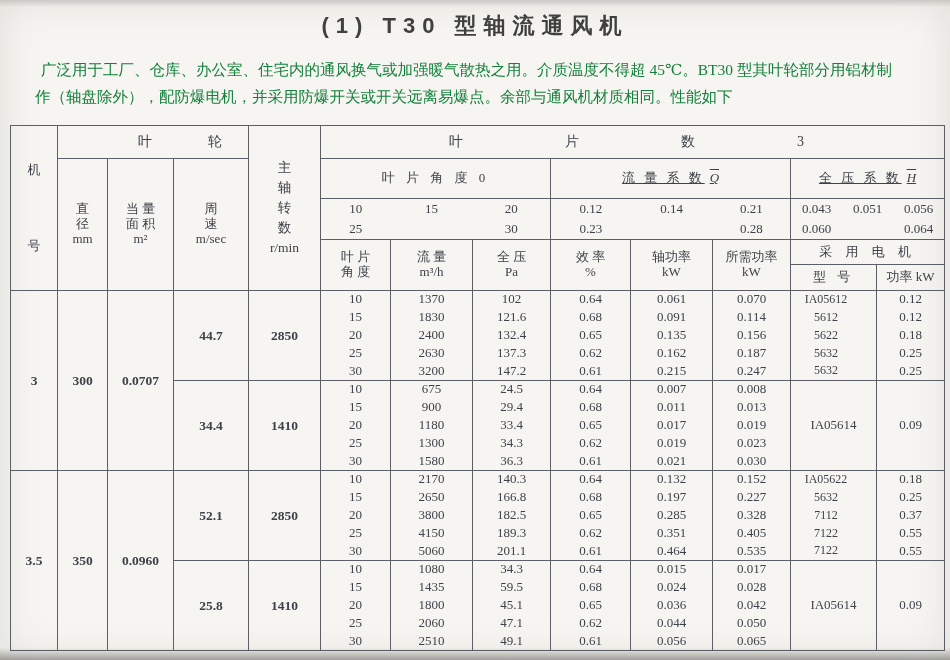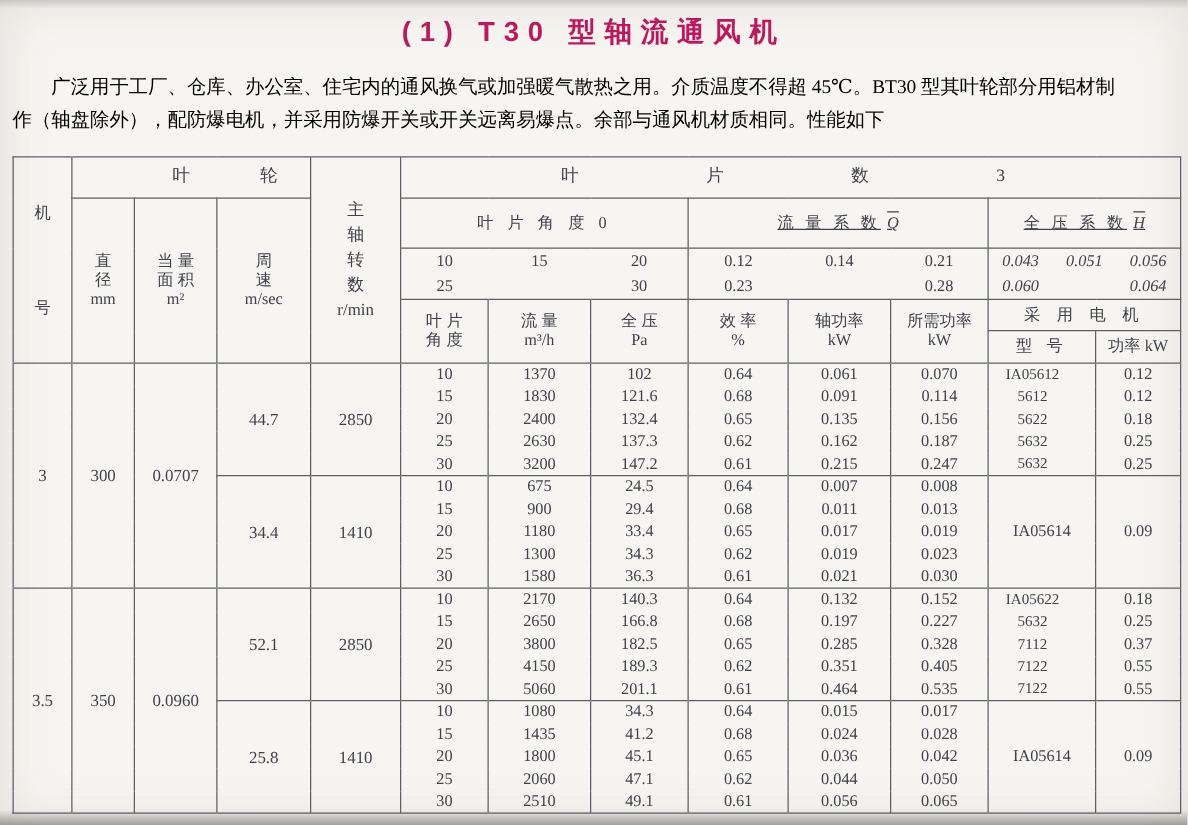--- a/index.html
+++ b/index.html
@@ -21,28 +21,28 @@
   }
   .scan-bottom{
     position:absolute;bottom:0;left:0;width:100%;height:12px;
     background:linear-gradient(to bottom,rgba(70,70,66,0),rgba(70,70,66,0.45));
   }
   .title{
     position:absolute;top:11px;left:0;width:100%;
     text-align:center;
     font-family:"Liberation Sans","DejaVu Sans",sans-serif;
     font-weight:bold;font-size:22px;letter-spacing:7px;
-    color:#be185d;
+    color:#404040;
   }
   .intro{
     position:absolute;top:56px;left:10px;width:932px;
-    font-size:15.5px;line-height:27px;color:#000000;
+    font-size:15.5px;line-height:27px;color:#15803d;
   }
   .intro .l1{text-indent:2em;white-space:nowrap;}
-  .intro .l2{white-space:nowrap;}
+  .intro .l2{white-space:nowrap;margin-left:25px;}
 
   table.tbl{
     position:absolute;left:10px;top:125px;
     width:934px;border-collapse:collapse;table-layout:fixed;
     border:1.5px solid var(--line);
   }
   .tbl th,.tbl td{
     border-right:1px solid var(--line);
     font-weight:normal;text-align:center;vertical-align:middle;
     font-size:13px;line-height:1.15;padding:0;
@@ -64,24 +64,24 @@
   .h2c{white-space:pre-line;line-height:21px;font-size:12.5px;margin-left:24px;}
   .spread{display:flex;justify-content:space-between;align-items:center;font-size:14px;}
   .spread-impeller{padding:0 26px 0 80px;}
   .spread-blades{padding:0 140px 0 128px;}
   .motorhead{letter-spacing:5px;font-size:13.5px;}
   .anghead{letter-spacing:4px;font-size:13.5px;}
   .coeffhead{letter-spacing:3px;font-size:13.5px;text-decoration:underline;}
   .ovl{text-decoration:overline;font-style:italic;font-family:"Liberation Serif",serif;margin-left:5px;letter-spacing:0;}
   .sub{font-size:13px;}
   .thirds{display:flex;width:100%;}
-  .thirds span{flex:1;text-align:center;font-size:13px;font-style:italic;}
+  .thirds span{flex:1;text-align:center;font-size:13px;}
   td.num{font-size:13px;}
   td.model{text-align:center;padding-right:15px;font-size:12px;}
-  td.mcv{font-size:13.5px;}
+  td.mcv{font-size:13.5px;font-weight:bold;}
 </style>
 </head>
 <body>
 
 <div class="page">
   <div class="scan-top"></div>
 
   <div class="title">(1) T30 型轴流通风机</div>
 
   <div class="intro">
@@ -360,21 +360,21 @@
           <td class="num bt">34.3</td>
           <td class="num bt">0.64</td>
           <td class="num bt">0.015</td>
           <td class="num bt">0.017</td>
           <td rowspan="5" class="num bt">IA05614</td>
           <td rowspan="5" class="num bt">0.09</td>
         </tr>
         <tr>
           <td class="num">15</td>
           <td class="num">1435</td>
-          <td class="num">41.2</td>
+          <td class="num">59.5</td>
           <td class="num">0.68</td>
           <td class="num">0.024</td>
           <td class="num">0.028</td>
         </tr>
         <tr>
           <td class="num">20</td>
           <td class="num">1800</td>
           <td class="num">45.1</td>
           <td class="num">0.65</td>
           <td class="num">0.036</td>

